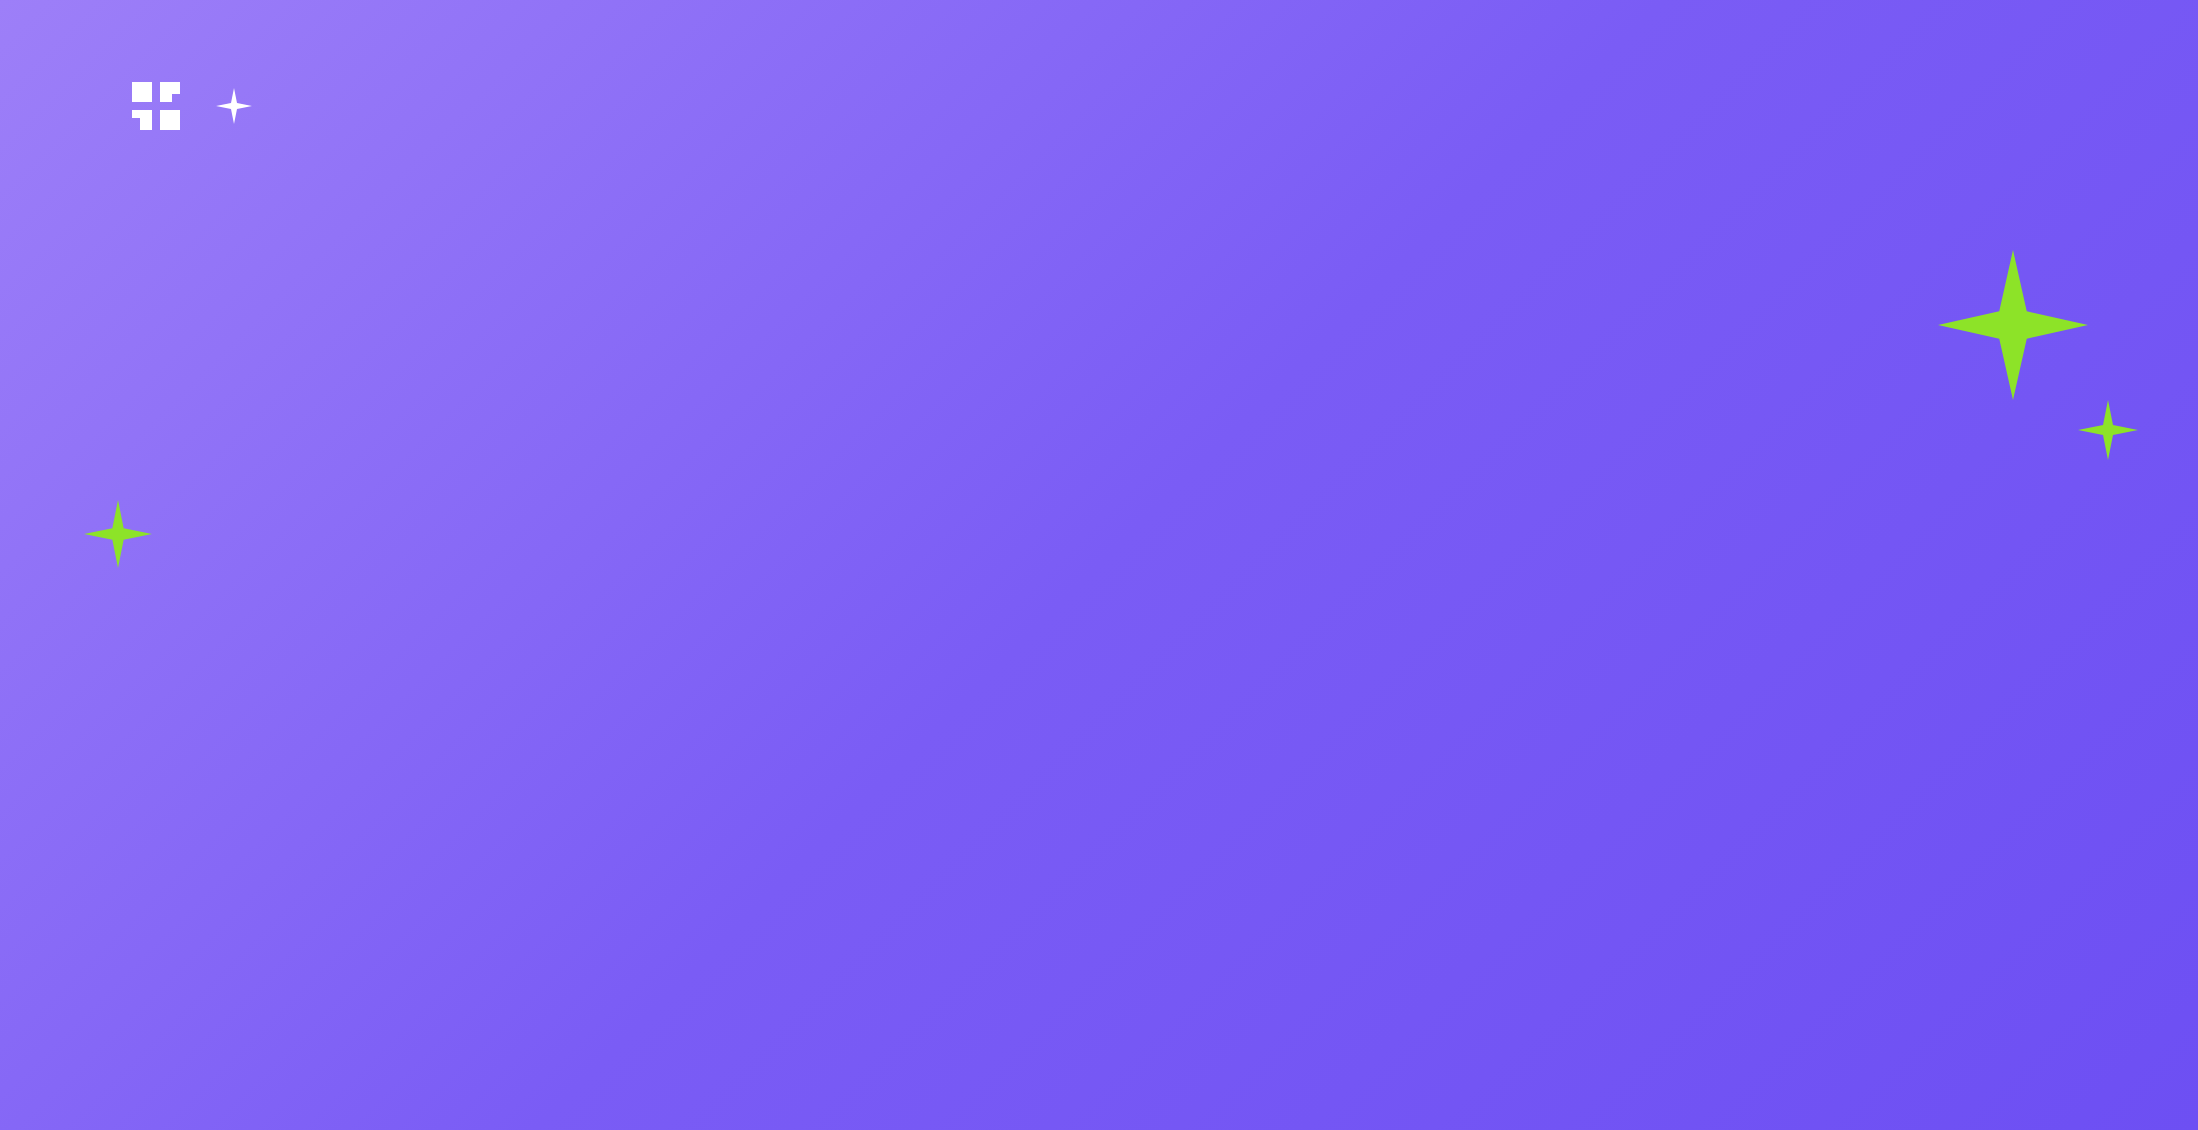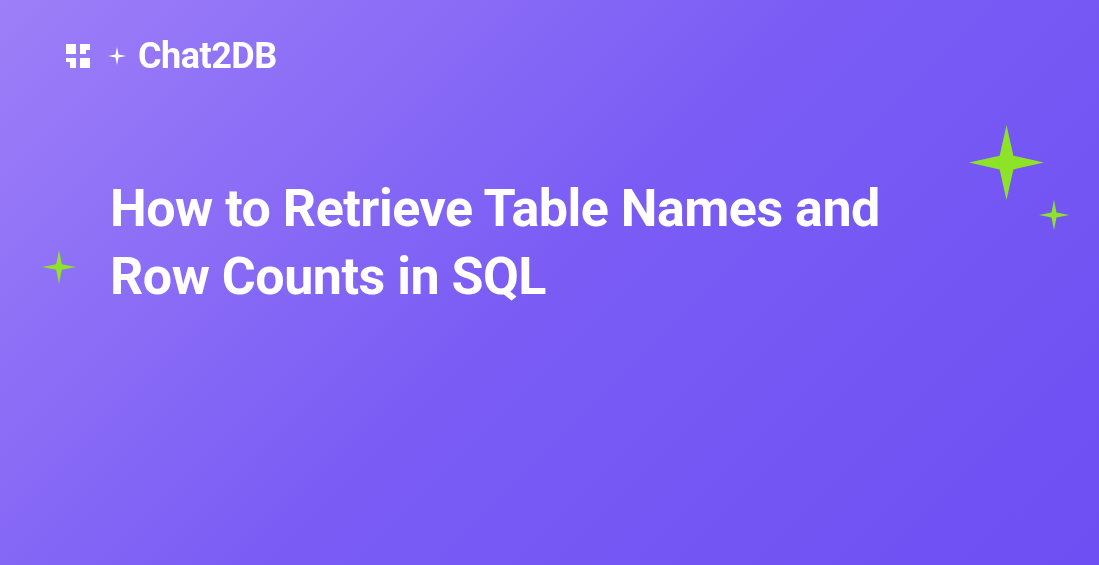--- a/index.html
+++ b/index.html
@@ -96,30 +96,28 @@
         <path d="M 20 6 L 30 6 L 30 12 L 26 12 L 26 16 L 20 16 Z" fill="#ffffff"></path>
         <path d="M 6 20 L 16 20 L 16 30 L 10 30 L 10 24 L 6 24 Z" fill="#ffffff"></path>
         <path d="M 20 20 L 30 20 L 30 30 L 20 30 Z" fill="#ffffff"></path>
       </svg>
     </span>
     <span class="sparkle-brand">
       <svg viewBox="0 0 24 24" fill="#ffffff">
         <path d="M12 0 L14 10 L24 12 L14 14 L12 24 L10 14 L0 12 L10 10 Z"></path>
       </svg>
     </span>
-    <span class="brand-name">Chat2DB</span>
   </div>
 
   <span class="sparkle-left">
     <svg viewBox="0 0 24 24" fill="#8de328">
       <path d="M12 0 L14 10 L24 12 L14 14 L12 24 L10 14 L0 12 L10 10 Z"></path>
     </svg>
   </span>
 
-  <h1 class="heading">How to Retrieve Table Names and Row Counts in SQL</h1>
 
   <span class="sparkle-right-large">
     <svg viewBox="0 0 24 24" fill="#8de328">
       <path d="M12 0 L14.2 9.8 L24 12 L14.2 14.2 L12 24 L9.8 14.2 L0 12 L9.8 9.8 Z"></path>
     </svg>
   </span>
 
   <span class="sparkle-right-small">
     <svg viewBox="0 0 24 24" fill="#8de328">
       <path d="M12 0 L14 10 L24 12 L14 14 L12 24 L10 14 L0 12 L10 10 Z"></path>

